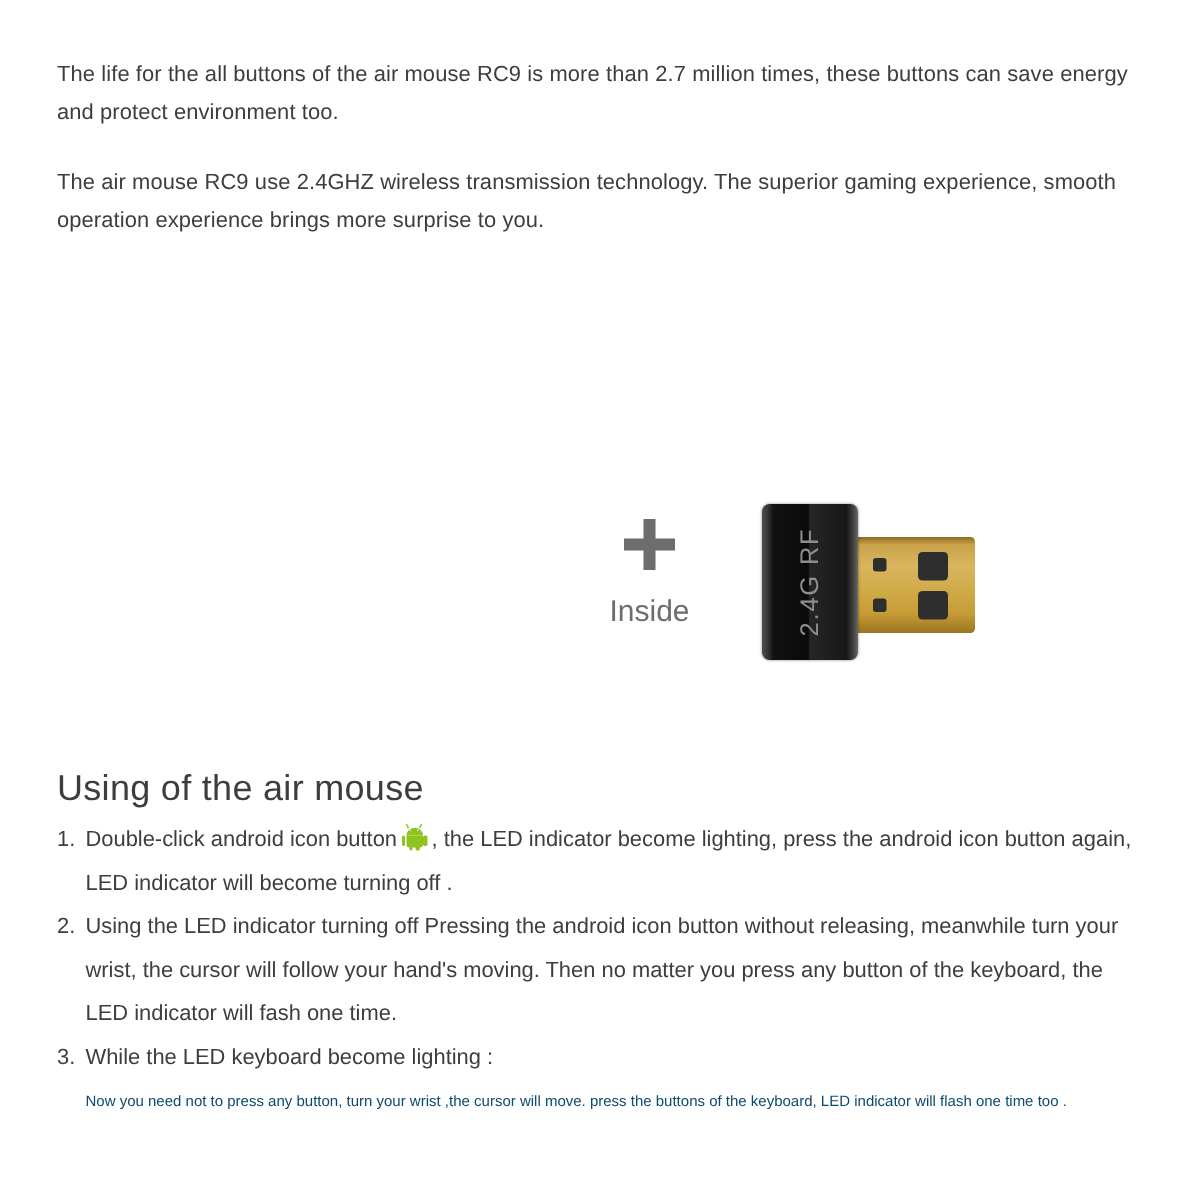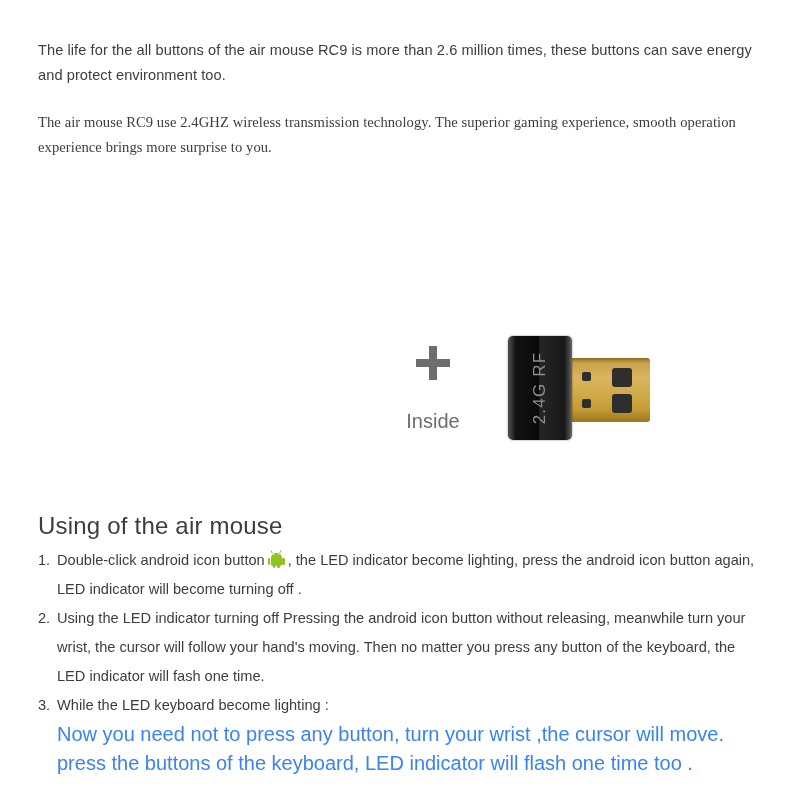--- a/index.html
+++ b/index.html
@@ -30,21 +30,21 @@
     top: 38px;
     width: 724px;
   }
   .para {
     font-size: 14.6px;
     line-height: 25px;
     color: #3d3d3d;
     margin: 0 0 22px 0;
     letter-spacing: .005em;
   }
-  .para:last-child { margin-bottom: 0; font-family: Liberation Serif, serif; }
+  .para:last-child { margin-bottom: 0; }
 
   
   .illustration {
     position: absolute;
     left: 0;
     top: 318px;
     width: 800px;
     height: 150px;
   }
 
@@ -146,21 +146,21 @@
     position: absolute;
     background: #6d6d6d;
   }
   .plus-sign::before {
     left: 0; top: 13px; width: 34px; height: 8px;
   }
   .plus-sign::after {
     left: 13px; top: 0; width: 8px; height: 34px;
   }
   .inside-label {
-    margin-top: 30px;
+    margin-top: 17px;
     font-size: 20px;
     color: #6d6d6d;
     font-family: "Liberation Sans", sans-serif;
   }
 
   
   .dongle {
     position: absolute;
     left: 508px;
     top: 18px;
@@ -240,23 +240,23 @@
   .step-num {
     flex: 0 0 auto;
     width: 19px;
     text-align: left;
   }
   .step-text {
     flex: 1 1 auto;
   }
   .step-sub {
     padding-left: 19px;
-    font-size: 20px;
+    font-size: 10px;
     line-height: 29px;
-    color: #3b82f6;
+    color: #0c4a6e;
   }
 
   
   .android-icon {
     position: relative;
     display: inline-block;
     width: 17px;
     height: 17px;
     vertical-align: -3px;
     margin: 0 3px;
@@ -310,21 +310,21 @@
   }
   .and-eye.l { left: 5.6px; }
   .and-eye.r { left: 10.3px; }
 </style>
 </head>
 <body>
 
 <div class="page">
 
   <div class="intro">
-    <p class="para">The life for the all buttons of the air mouse RC9 is more than 2.6 million times, these buttons can save energy and protect environment too.</p>
+    <p class="para">The life for the all buttons of the air mouse RC9 is more than 2.7 million times, these buttons can save energy and protect environment too.</p>
     <p class="para">The air mouse RC9 use 2.4GHZ wireless transmission technology. The superior gaming experience, smooth operation experience brings more surprise to you.</p>
   </div>
 
   <div class="illustration">
 
 
     <div class="plus-group">
       <div class="plus-sign"></div>
       <div class="inside-label">Inside</div>
     </div>

